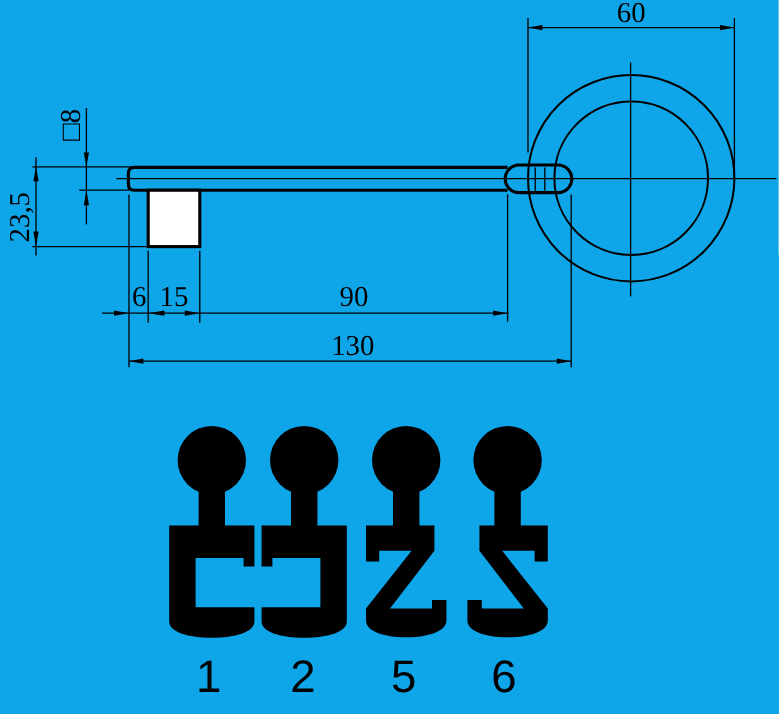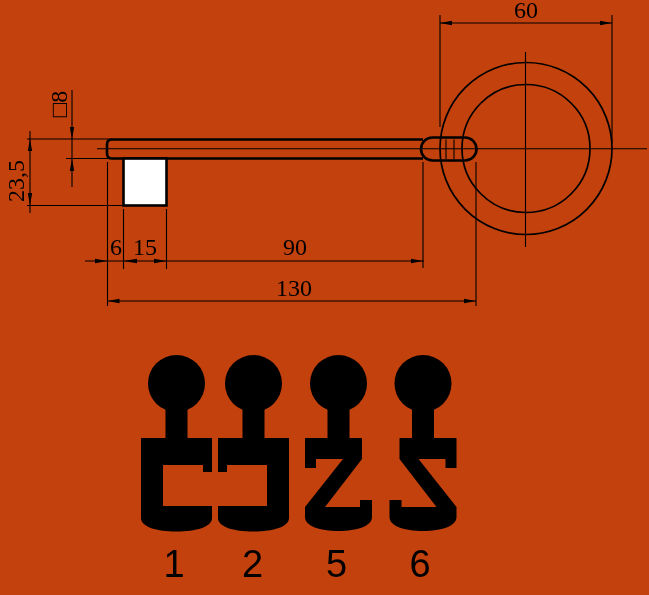--- a/index.html
+++ b/index.html
@@ -1,16 +1,16 @@
 <!DOCTYPE html>
 <html><head>
 <meta charset="utf-8">
 <style>
   html,body{margin:0;padding:0;background:#ffffff;}
-  .page{position:relative;width:649px;height:595px;background:#c2410c;overflow:hidden;text-decoration:underline;}
+  .page{position:relative;width:649px;height:595px;background:#0ea5e9;overflow:hidden;text-decoration:underline;}
   svg{display:block;}
   .thin{stroke:#000;stroke-width:1.1;fill:none;}
   .med{stroke:#000;stroke-width:1.7;fill:none;}
   .thick{stroke:#000;stroke-width:2.6;fill:none;}
   .arrow{fill:#000;stroke:none;}
   .solid{fill:#000;stroke:none;}
   .whitefill{fill:#ffffff;stroke:#000;stroke-width:2.6;}
   text.dim{font-family:"Liberation Serif", serif;font-size:24px;fill:#000;}
   text.lbl{font-family:"Liberation Sans", sans-serif;font-size:38px;fill:#000;}
 </style>

